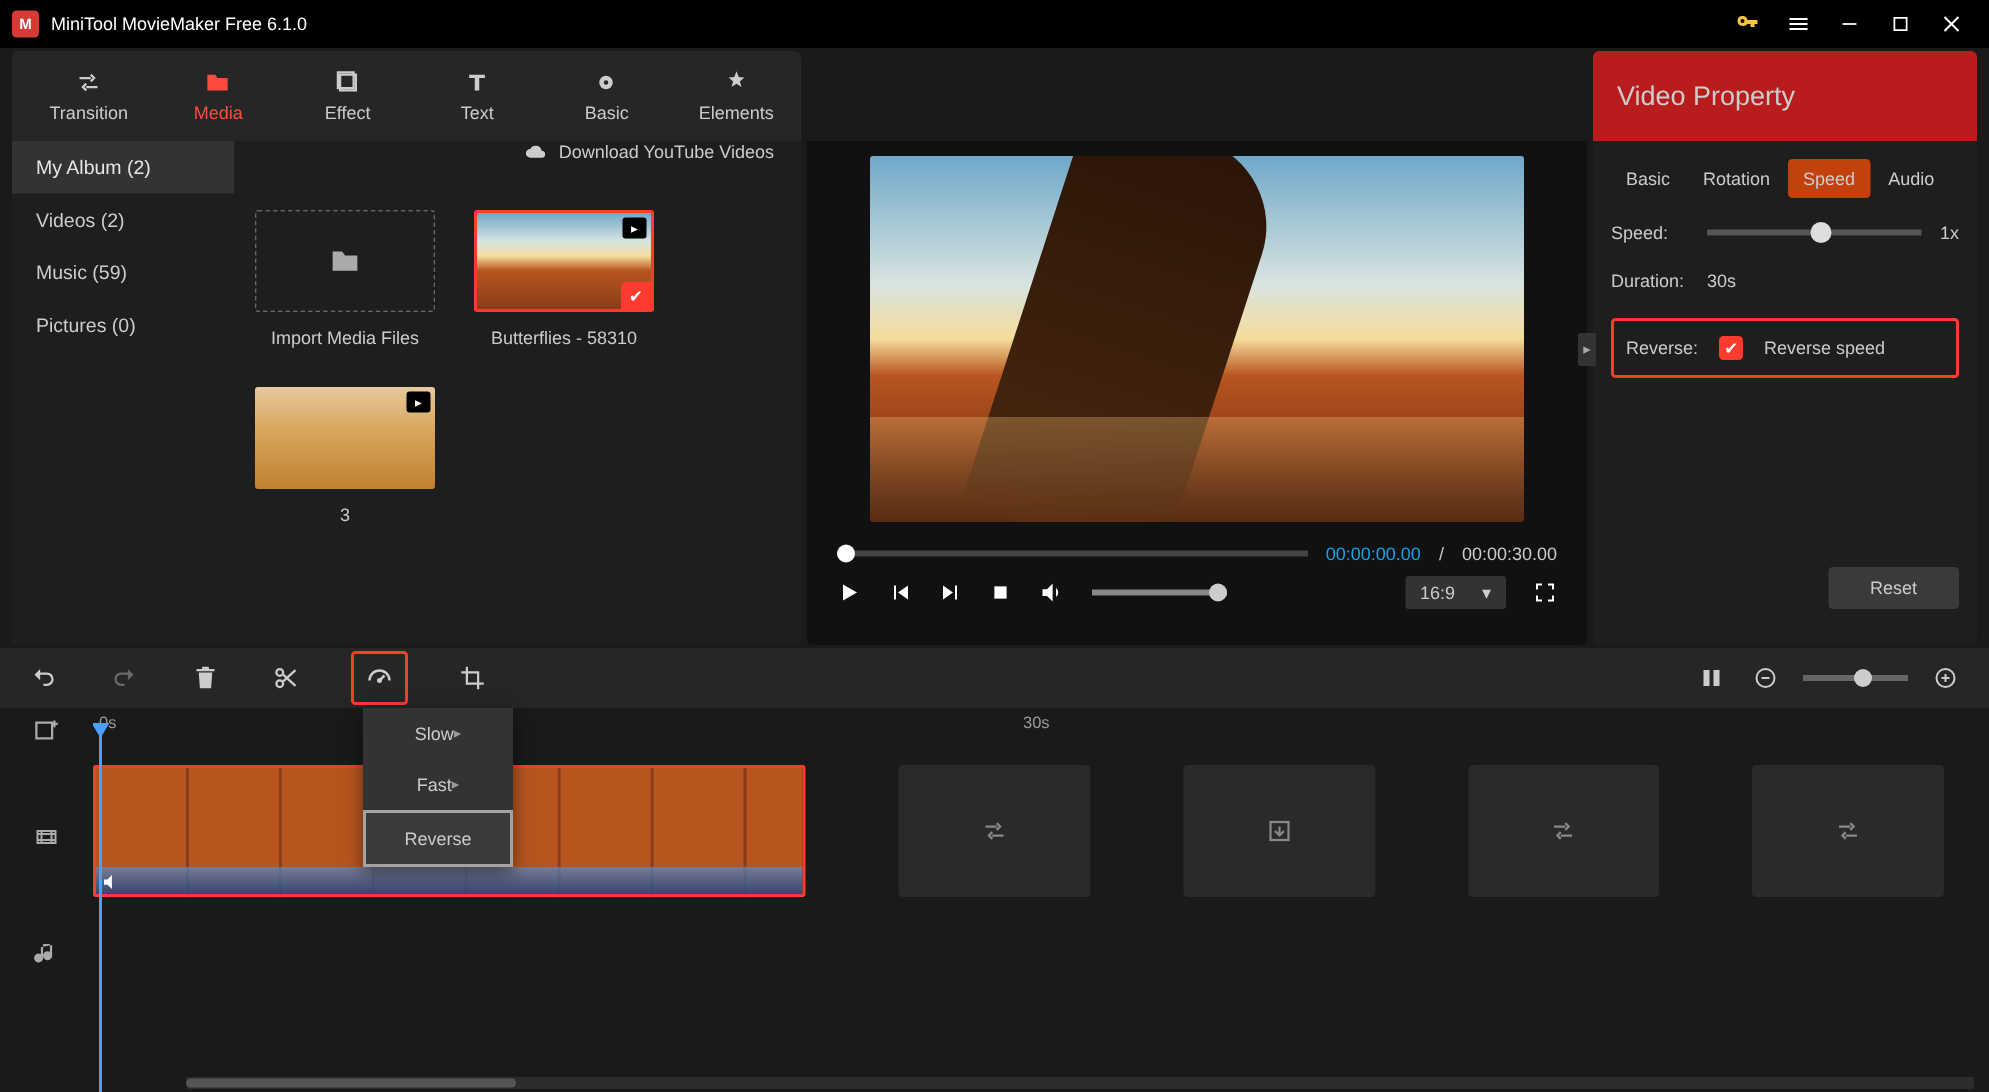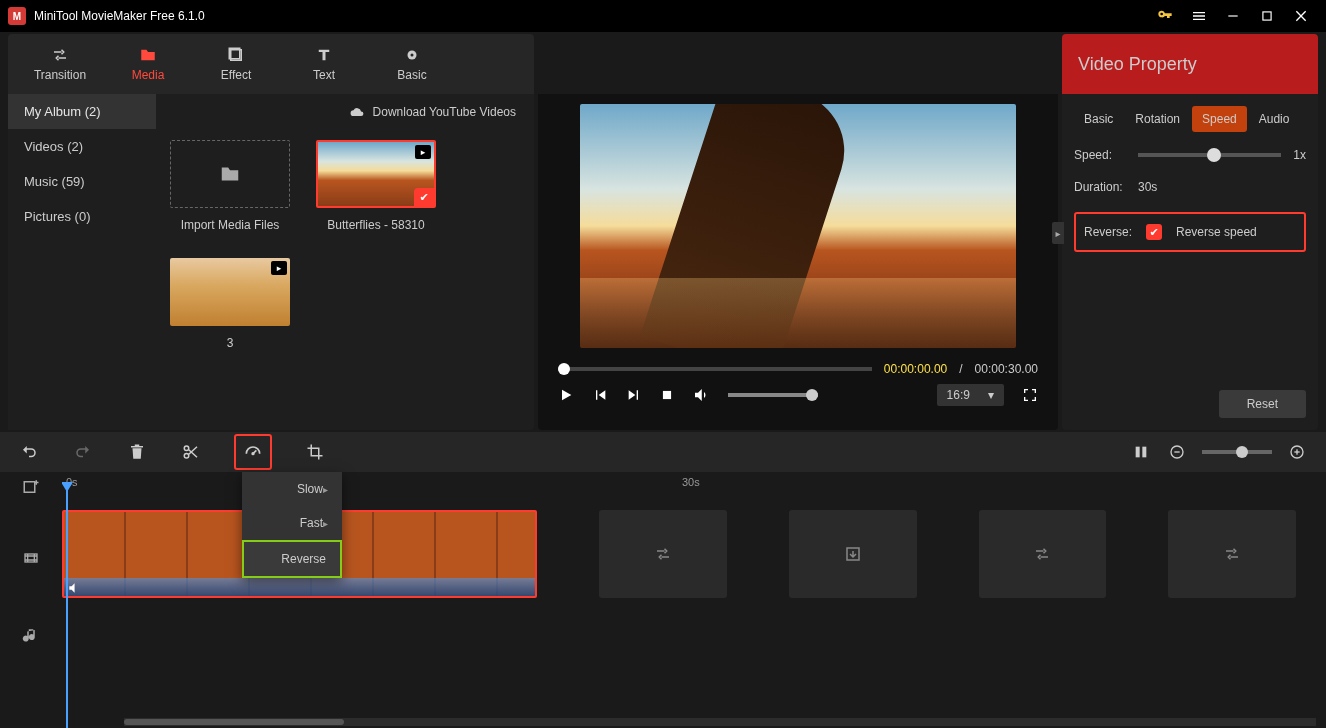--- a/index.html
+++ b/index.html
@@ -21,21 +21,21 @@
 .toptab.active { color: #ff4a3d; }
 .toptab .ticon { font-size: 18px; }
 .toptab .tlabel { font-size: 12px; }
 
 
 .media-panel { grid-column: 1; grid-row: 2; background: #1e1e1e; display: flex; margin: 0 2px 2px 8px; border-radius: 0 0 4px 4px; }
 .media-sidebar { width: 148px; background: #1e1e1e; }
 .media-sidebar .sitem { padding: 10px 16px; font-size: 13px; cursor: pointer; }
 .media-sidebar .sitem.active { background: #333; color:#e5e5e5; }
 .media-content { flex: 1; display: flex; flex-direction: column; }
-.media-header { height: 36px; display: flex; align-items: center; justify-content: flex-end; padding-right: 18px; font-size: 12px; color: #ccc; gap: 8px; }
+.media-header { height: 36px; display: flex; justify-content: flex-end; padding-right: 18px; font-size: 12px; color: #ccc; gap: 8px; }
 .media-grid { display: flex; gap: 26px; padding: 10px 14px; flex-wrap: wrap; align-content: flex-start; }
 .media-item { width: 120px; display: flex; flex-direction: column; align-items: center; gap: 10px; }
 .thumb { width: 120px; height: 68px; border-radius: 2px; position: relative; overflow:hidden; }
 .thumb.import { border: 1px dashed #666; display:flex; align-items:center; justify-content:center; color:#aaa; font-size:22px; }
 .thumb .badge { position:absolute; top:3px; right:3px; width:16px;height:14px;background:#000;color:#fff;font-size:9px;display:flex;align-items:center;justify-content:center;border-radius:2px; }
 .thumb .check { position:absolute; bottom:0; right:0; width:20px;height:18px;background:#ff3b2f;color:#fff;display:flex;align-items:center;justify-content:center;font-size:11px;border-top-left-radius:4px; }
 .media-item .cap { font-size: 12px; color: #ccc; text-align:center; }
 
 
 .player-header { grid-column: 2; grid-row: 1; background: #262626; display: flex; align-items: center; padding: 0 16px; margin: 2px 2px 0 2px; border-radius: 4px 4px 0 0; }
@@ -43,21 +43,21 @@
 .player-header .pbtn { display: flex; align-items: center; gap: 8px; padding: 0 12px; cursor: pointer; font-size: 13px; }
 
 
 .player-body { grid-column: 2; grid-row: 2; background: #111; margin: 0 2px 2px 2px; border-radius: 0 0 4px 4px; display: flex; flex-direction: column; align-items:center; }
 .preview { width: 436px; height: 244px; margin-top: 10px; border-radius: 2px; background: linear-gradient(180deg, #6fa8c9 0%, #d8e4e0 35%, #f5dc9a 50%, #b8551f 60%, #8a3c18 80%, #3d1f10 100%); position: relative; overflow:hidden; }
 .preview::before { content:""; position:absolute; left:100px; top:-20px; width:140px; height:280px; background: linear-gradient(180deg,#2a1508,#4a2810); border-radius: 0 60px 20px 0; transform: rotate(18deg); }
 .preview::after { content:""; position:absolute; left:0; bottom:0; right:0; height:70px; background: linear-gradient(180deg, rgba(255,200,120,.3), rgba(100,50,20,.7)); }
 .scrub { width: calc(100% - 40px); margin: 14px 0 8px; display:flex; align-items:center; gap:12px; }
 .scrub .track { flex:1; height:4px; background:#444; position:relative; }
 .scrub .dot { position:absolute; left:0; top:-4px; width:12px;height:12px;border-radius:50%;background:#fff; }
-.scrub .time-cur { color:#fde047; font-size:12px; }
+.scrub .time-cur { color:#0ea5e9; font-size:12px; }
 .scrub .time-sep, .scrub .time-tot { color:#ccc; font-size:12px; }
 .controls { width: calc(100% - 40px); display:flex; align-items:center; gap:18px; padding-bottom:8px; }
 .controls .cicon { color:#fff; cursor:pointer; display:flex; align-items:center; }
 .controls .vol { width: 90px; height:4px; background:#888; position:relative; }
 .controls .vol::after { content:""; position:absolute; right:0; top:-4px; width:12px;height:12px;border-radius:50%;background:#ccc; }
 .controls .spacer { flex:1; }
 .controls .ratio { background:#333; padding:4px 10px; display:flex; align-items:center; gap:18px; border-radius:2px; font-size:12px; }
 
 
 .prop-header { grid-column: 3; grid-row: 1; background: #b91c1c; display:flex; align-items:center; padding:0 16px; margin: 2px 8px 0 2px; border-radius:4px 4px 0 0; font-size:18px; }
@@ -66,21 +66,21 @@
 .prop-collapse { position:absolute; left:-10px; top: 128px; width:12px; height:22px; background:#333; display:flex;align-items:center;justify-content:center; color:#aaa; font-size:10px; border-radius:2px 0 0 2px; }
 .ptabs { display:flex; gap:2px; margin-bottom: 16px; }
 .ptabs .ptab { padding: 6px 10px; font-size:12px; cursor:pointer; border-radius:3px; }
 .ptabs .ptab.active { background:#c2410c; }
 .prow { display:flex; align-items:center; gap: 12px; margin-bottom: 18px; font-size:12px; }
 .prow .lbl { width: 52px; }
 .slider { flex:1; height:4px; background:#555; position:relative; }
 .slider .knob { position:absolute; left:48%; top:-5px; width:14px;height:14px;border-radius:50%;background:#ddd; }
 .highlight-box { border: 2px solid #ff3b2f; border-radius:3px; padding: 10px 8px; display:flex; align-items:center; gap: 14px; font-size:12px; }
 .chk { width:16px;height:16px; background:#ff3b2f; border-radius:3px; display:flex;align-items:center;justify-content:center;color:#fff;font-size:11px; }
-.reset-btn { position:absolute; bottom:12px; right:12px; background:#3a3a3a; padding:7px 28px; border-radius:3px; cursor:pointer; font-size:12px; }
+.reset-btn { position:absolute; bottom:24px; right:12px; background:#3a3a3a; padding:7px 28px; border-radius:3px; cursor:pointer; font-size:12px; }
 
 
 .timeline { height: 296px; background: #1a1a1a; display:flex; flex-direction:column; }
 .tl-toolbar { height: 40px; background:#262626; display:flex; align-items:center; padding: 0 18px; gap: 32px; position:relative; }
 .tl-toolbar .tlbtn { width:22px; height:22px; display:flex; align-items:center; justify-content:center; color:#ccc; cursor:pointer; }
 .tl-toolbar .tlbtn.hl { border: 2px solid #ff3b2f; padding: 6px; border-radius:3px; width:38px; height:36px; }
 .tl-toolbar .right { margin-left:auto; display:flex; align-items:center; gap:14px; }
 .zoom-slider { width: 70px; height:4px; background:#666; position:relative; }
 .zoom-slider::after { content:""; position:absolute; left:48%; top:-4px; width:12px;height:12px;border-radius:50%;background:#ccc; }
 .tl-body { flex:1; display:flex; }
@@ -96,22 +96,22 @@
 .playhead::before { content:""; position:absolute; top:-8px; left:-5px; width:12px; height:10px; background:#4aa0ff; clip-path: polygon(0 0, 100% 0, 50% 100%); }
 .vtrack { height: 90px; margin-top: 10px; display:flex; gap: 62px; padding-right: 30px; }
 .clip { width: 624px; height: 88px; border: 2px solid #ff3b2f; border-radius:2px; position:relative; overflow:hidden; background: repeating-linear-gradient(90deg, #b8551f 0 60px, #8a3c18 60px 62px); }
 .clip .wave { position:absolute; left:0; right:0; bottom:0; height:18px; background: linear-gradient(180deg, rgba(90,140,200,.7), rgba(40,70,120,.9)); }
 .clip .snd { position:absolute; left:3px; bottom:1px; color:#fff; font-size:12px; z-index:2; }
 .slot { width: 168px; height: 88px; background:#2a2a2a; border-radius:3px; display:flex; align-items:center; justify-content:center; color:#888; font-size:16px; }
 .atrack { height: 52px; margin-top: 18px; }
 
 
 .speed-menu { position:absolute; left: 242px; top: 40px; width: 100px; background:#333; z-index:20; box-shadow: 0 4px 12px rgba(0,0,0,.5); }
-.speed-menu .mitem { padding: 10px 14px; font-size:12px; display:flex; align-items:center; justify-content:flex-end; cursor:pointer; }
-.speed-menu .mitem.hl { border: 2px solid #84cc16; background:#3a3a3a; }
+.speed-menu .mitem { padding: 10px 14px; font-size:12px; display:flex; align-items:center; justify-content:center; cursor:pointer; }
+.speed-menu .mitem.hl { border: 2px solid #a3a3a3; background:#3a3a3a; }
 .speed-menu .mitem .arr { color:#999; font-size:10px; }
 
 .scroll-h { position:absolute; left:62px; right:10px; bottom:2px; height:8px; background:#2c2c2c; }
 .scroll-h::after { content:""; position:absolute; left:0; width:220px; top:1px; bottom:1px; background:#555; border-radius:3px; }
 
 svg { display:block; }
 </style>
 </head>
 <body>
 
@@ -182,20 +182,28 @@
       <span class="tlabel">Text</span>
     </div>
     <div class="toptab">
       <span class="ticon">
           <svg width="18" height="18" viewBox="0 0 24 24" fill="currentColor">
             <circle cx="12" cy="12" r="6"></circle>
             <circle cx="12" cy="12" r="2" fill="#262626"></circle>
           </svg>
         </span>
       <span class="tlabel">Basic</span>
+    </div>
+    <div class="toptab">
+      <span class="ticon">
+          <svg width="18" height="18" viewBox="0 0 24 24" fill="currentColor">
+            <path d="M12 2l2 5 5 .5-4 3.5 1.5 5L12 13l-4.5 3 1.5-5-4-3.5 5-.5z"></path>
+          </svg>
+        </span>
+      <span class="tlabel">Elements</span>
     </div>
   </div>
 
   <div class="media-panel">
     <div class="media-sidebar">
       <div class="sitem active">My Album (2)</div>
       <div class="sitem">Videos (2)</div>
       <div class="sitem">Music (59)</div>
       <div class="sitem">Pictures (0)</div>
     </div>

